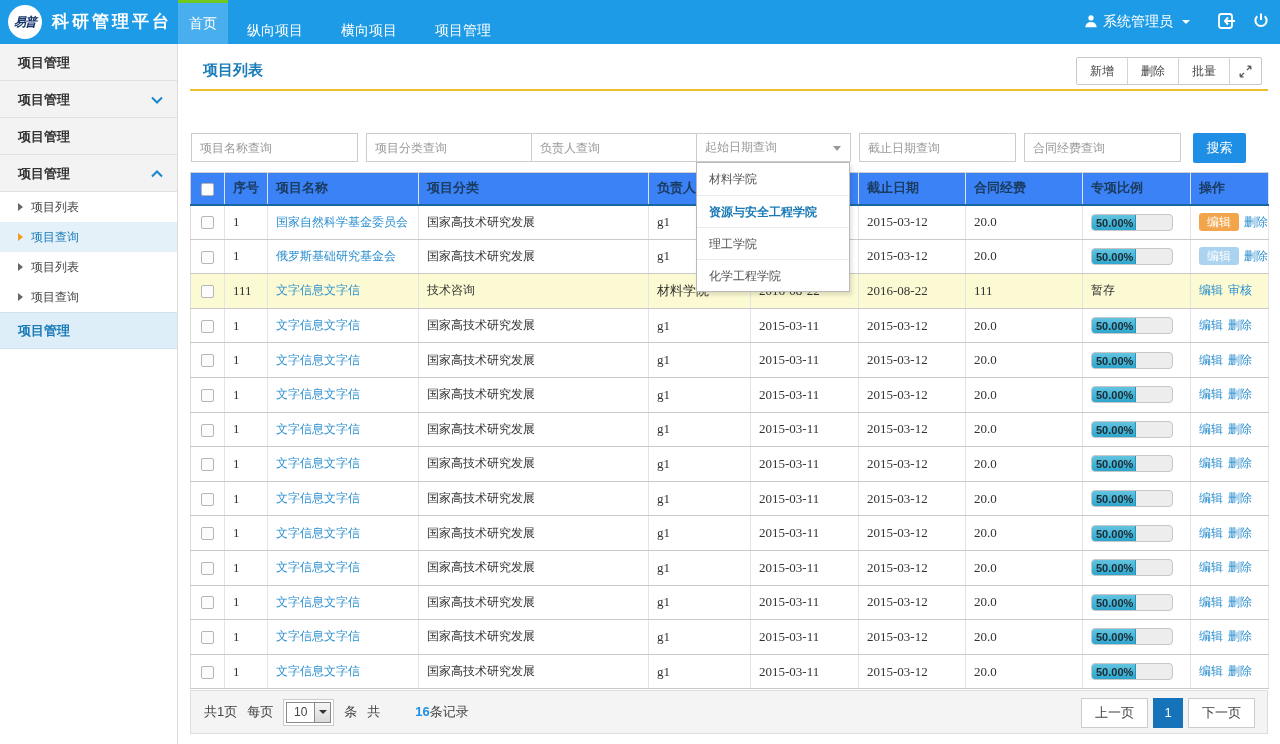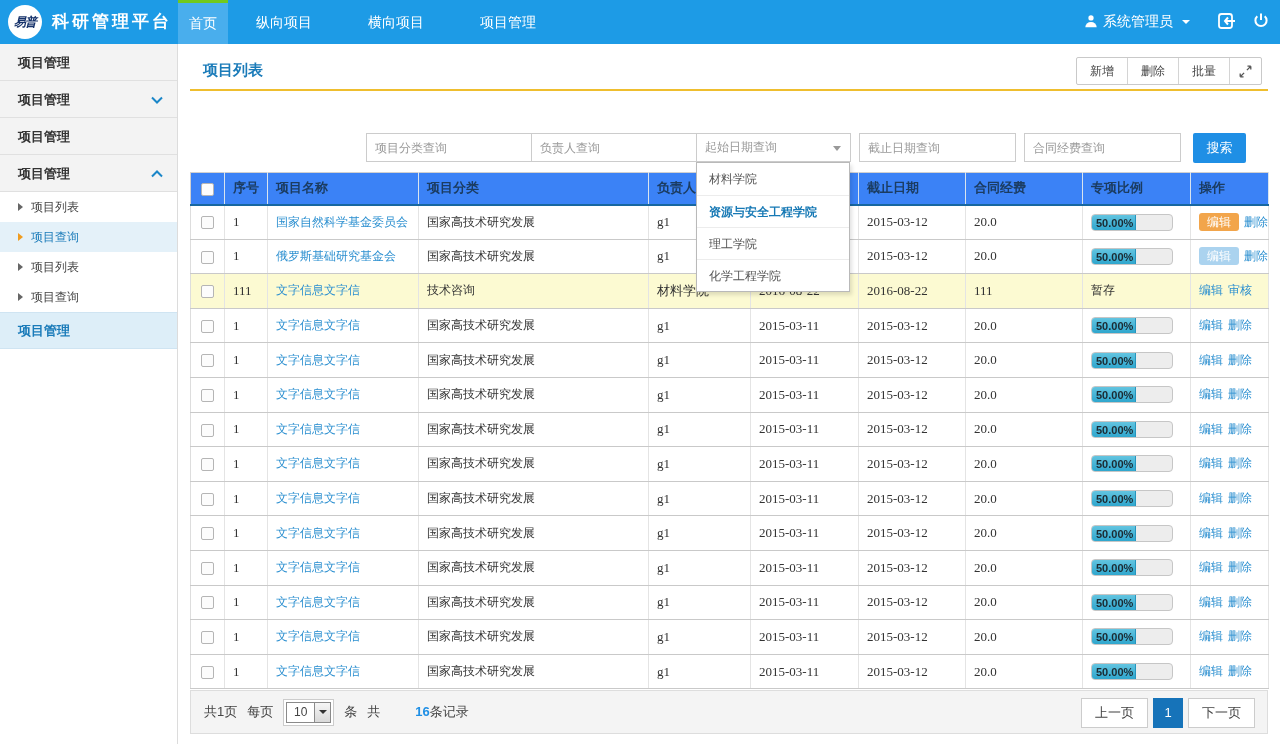--- a/index.html
+++ b/index.html
@@ -10,21 +10,21 @@
   }
   
   .topbar { position:absolute; left:0; top:0; width:1280px; height:44px; background:#1d9be6; }
   .logo-circle { position:absolute; left:8px; top:5px; width:34px; height:34px; border-radius:50%;
     background:#fff; color:#17336b; font-family:"Liberation Serif","DejaVu Serif",serif;
     font-weight:bold; font-style:italic; font-size:12px; display:flex; align-items:center;
     justify-content:center; letter-spacing:-1px; }
   .app-title { position:absolute; left:52px; top:0; line-height:44px; font-size:17px;
     font-weight:bold; color:#fff; letter-spacing:3px; }
   .topnav { position:absolute; left:178px; top:0; height:44px; display:flex; }
-  .nav-tab { line-height:44px; padding:0 8px; margin:0 20px; color:#fff; font-size:14px; cursor:pointer; }
+  .nav-tab { line-height:44px; padding:8px 8px; margin:0 11px; color:#fff; font-size:14px; cursor:pointer; }
   .nav-tab.active { background:#49aeed; border-top:3px solid #72c91d; line-height:41px; margin:0; padding:0 11px; }
   .user-area { position:absolute; right:10px; top:0; height:44px; display:flex; align-items:center; color:#fff; }
   .user-menu { display:flex; align-items:center; gap:5px; font-size:14px; margin-right:10px; cursor:pointer; }
   .caret-down { width:0; height:0; border-left:4px solid transparent; border-right:4px solid transparent;
     border-top:4px solid #fff; margin-left:4px; }
   .icon-btn { margin-left:16px; display:flex; align-items:center; cursor:pointer; }
   
   .sidebar { position:absolute; left:0; top:44px; width:178px; bottom:0; background:#fff;
     border-right:1px solid #dcdcdc; }
   .side-group { height:37px; line-height:37px; background:#f3f3f3; border-bottom:1px solid #e0e0e0;
@@ -191,20 +191,21 @@
           <path d="M8.5 5.5 L12.7 1.3 M12.7 1.3 h-3.6 M12.7 1.3 v3.6 M5.5 8.5 L1.3 12.7 M1.3 12.7 h3.6 M1.3 12.7 v-3.6"></path>
         </svg>
       </span>
     </div>
 
   <div class="gold-line"></div>
 
 
   <div class="search-row" id="search-row">
     <button class="search-btn">搜索</button>
+  <input class="s-input" placeholder="项目名称查询" style="left: 12px; width: 167px;">
       <input class="s-input" placeholder="项目分类查询" style="left: 187px; width: 167px;">
       <input class="s-input" placeholder="负责人查询" style="left: 352px; width: 167px;">
       <div class="s-select" style="left: 517px; width: 155px;"><span>起始日期查询</span><i class="sel-caret"></i></div>
       <input class="s-input" placeholder="截止日期查询" style="left: 680px; width: 157px;">
       <input class="s-input" placeholder="合同经费查询" style="left: 845px; width: 157px;">
     </div>
 
   <div class="dropdown" id="college-dropdown">
       <div class="dd-item">材料学院</div>
       <div class="dd-item selected">资源与安全工程学院</div>

